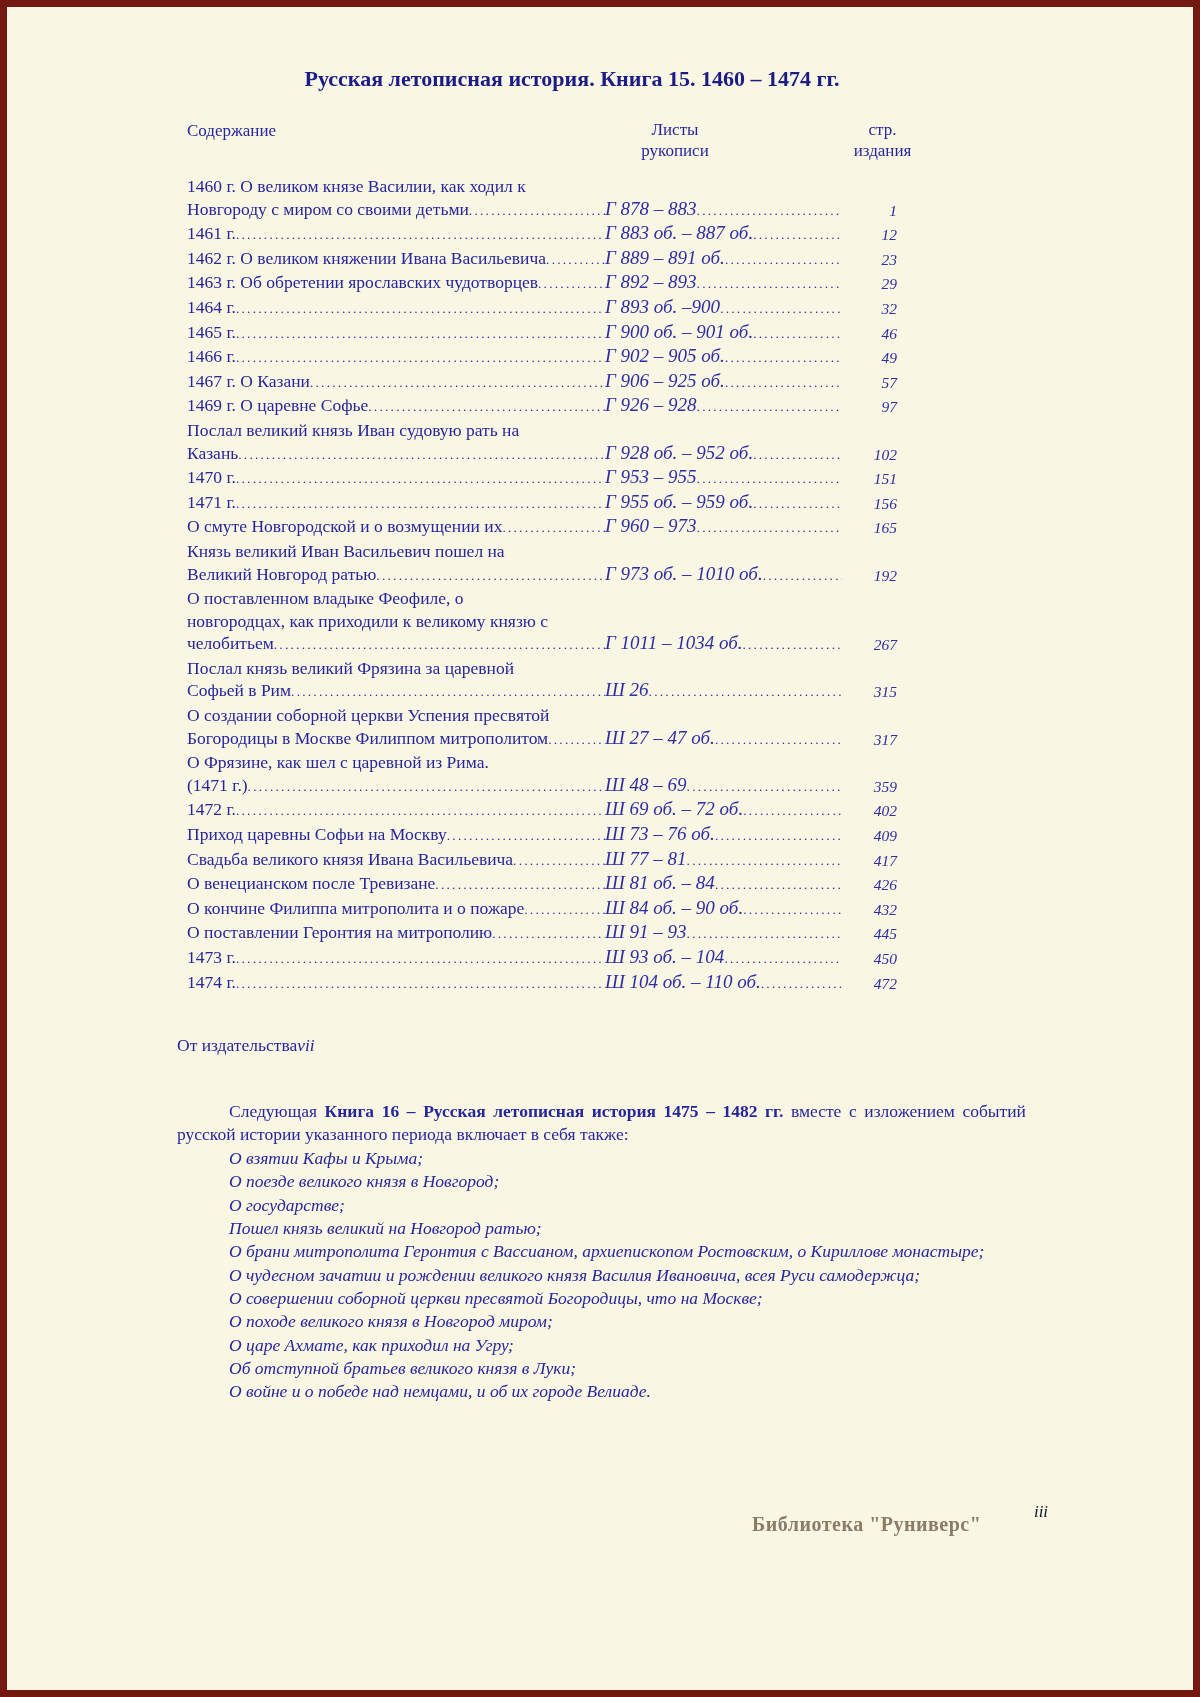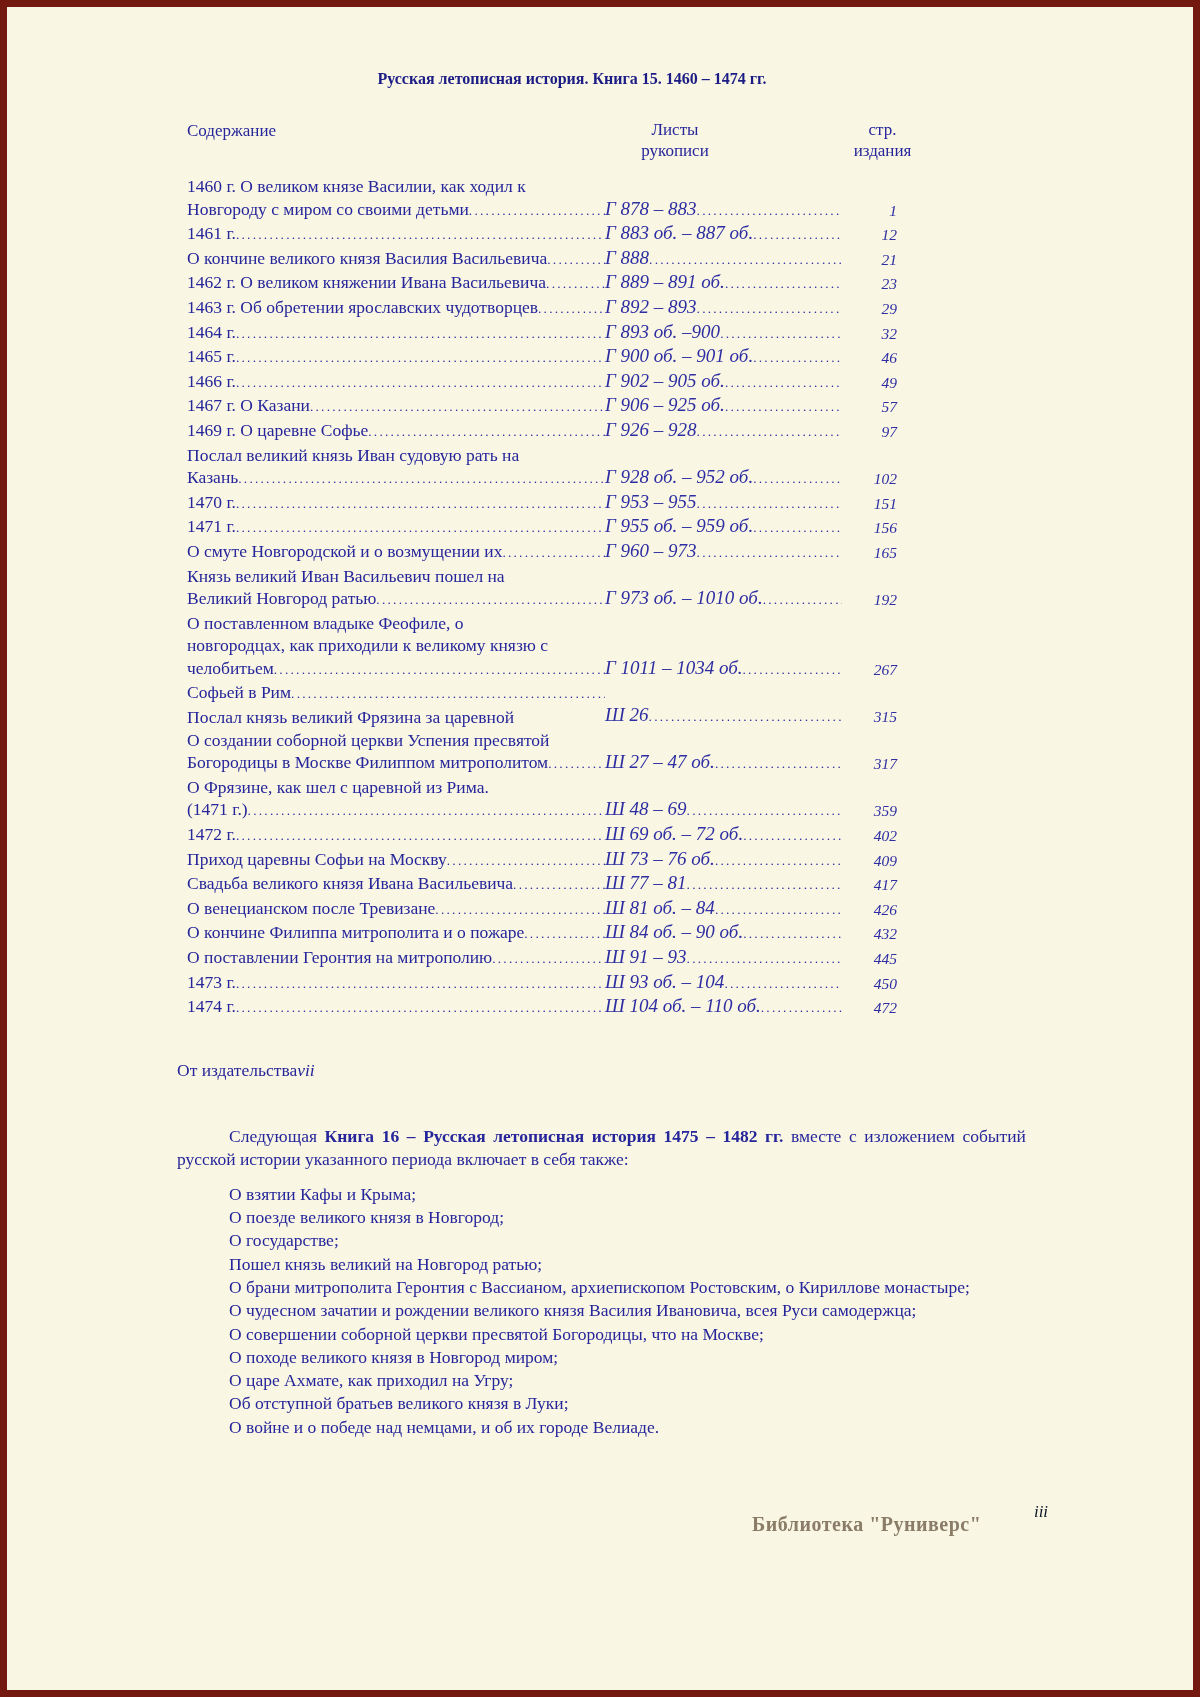--- a/index.html
+++ b/index.html
@@ -15,21 +15,21 @@
     background: #f9f6e4;
     border: 7px solid #74190f;
     overflow: hidden;
     color: #26269a;
   }
   .content { padding: 58px 147px 0 170px; }
 
   .title {
     width: 790px;
     text-align: center;
-    font-size: 16px;
+    font-size: 22px;
     font-weight: bold;
     color: #1c1c85;
     line-height: 28px;
   }
 
   .toc { margin-left: 10px; margin-top: 26px; width: 710px; }
 
   .toc-head { position: relative; height: 50px; font-size: 17px; }
   .h-content { position: absolute; left: 0; top: 2px; }
   .h-leaves { position: absolute; left: 418px; top: 0; width: 140px; text-align: center; line-height: 21px; }
@@ -64,21 +64,21 @@
     margin-top: 40px; width: 883px; font-size: 17.5px;
   }
   .pub-page { font-style: italic; }
 
   .next-intro {
     margin-top: 44px; margin-right: 20px;
     font-size: 17.5px; line-height: 23px;
     text-align: justify; text-indent: 52px;
   }
   .next-intro b { font-weight: bold; }
-  .next-list { margin-top: 12px; margin-left: 52px; margin-right: 20px; }
+  .next-list { margin-top: 1px; margin-left: 52px; margin-right: 20px; font-style: italic; }
   .next-item { font-size: 17.5px; line-height: 23.3px; }
 
   .footer-brand {
     position: absolute; left: 745px; top: 1506px;
     font-size: 20px; font-weight: bold; color: #8a7c66;
     letter-spacing: 0.5px;
   }
   .page-num {
     position: absolute; left: 1010px; top: 1495px; width: 48px;
     text-align: center; font-style: italic; font-size: 17px; color: #0f172a;
@@ -127,33 +127,20 @@
                 <span class="dotfill"></span>
               </div>
             </div>
     <div class="c-leaves">
               <span class="lv-text">Г 883 об. – 887 об.</span>
               <span class="dotfill"></span>
             </div>
     <div class="c-page">12</div>
   </div>
 
-  <div class="toc-row">
-    <div class="c-title">
-              <div class="t-line last">
-                <span class="t-text">О кончине великого князя Василия Васильевича</span>
-                <span class="dotfill"></span>
-              </div>
-            </div>
-    <div class="c-leaves">
-              <span class="lv-text">Г 888</span>
-              <span class="dotfill"></span>
-            </div>
-    <div class="c-page">21</div>
-  </div>
 
   <div class="toc-row">
     <div class="c-title">
               <div class="t-line last">
                 <span class="t-text">1462 г. О великом княжении Ивана Васильевича</span>
                 <span class="dotfill"></span>
               </div>
             </div>
     <div class="c-leaves">
               <span class="lv-text">Г 889 – 891 об.</span>
@@ -329,25 +316,25 @@
             </div>
     <div class="c-leaves">
               <span class="lv-text">Г 1011 – 1034 об.</span>
               <span class="dotfill"></span>
             </div>
     <div class="c-page">267</div>
   </div>
 
   <div class="toc-row">
     <div class="c-title">
+              <div class="t-line">Послал князь великий Фрязина за царевной</div>
               <div class="t-line last">
                 <span class="t-text">Софьей в Рим</span>
                 <span class="dotfill"></span>
               </div>
-              <div class="t-line">Послал князь великий Фрязина за царевной</div>
             </div>
     <div class="c-leaves">
               <span class="lv-text">Ш 26</span>
               <span class="dotfill"></span>
             </div>
     <div class="c-page">315</div>
   </div>
 
   <div class="toc-row">
     <div class="c-title">

